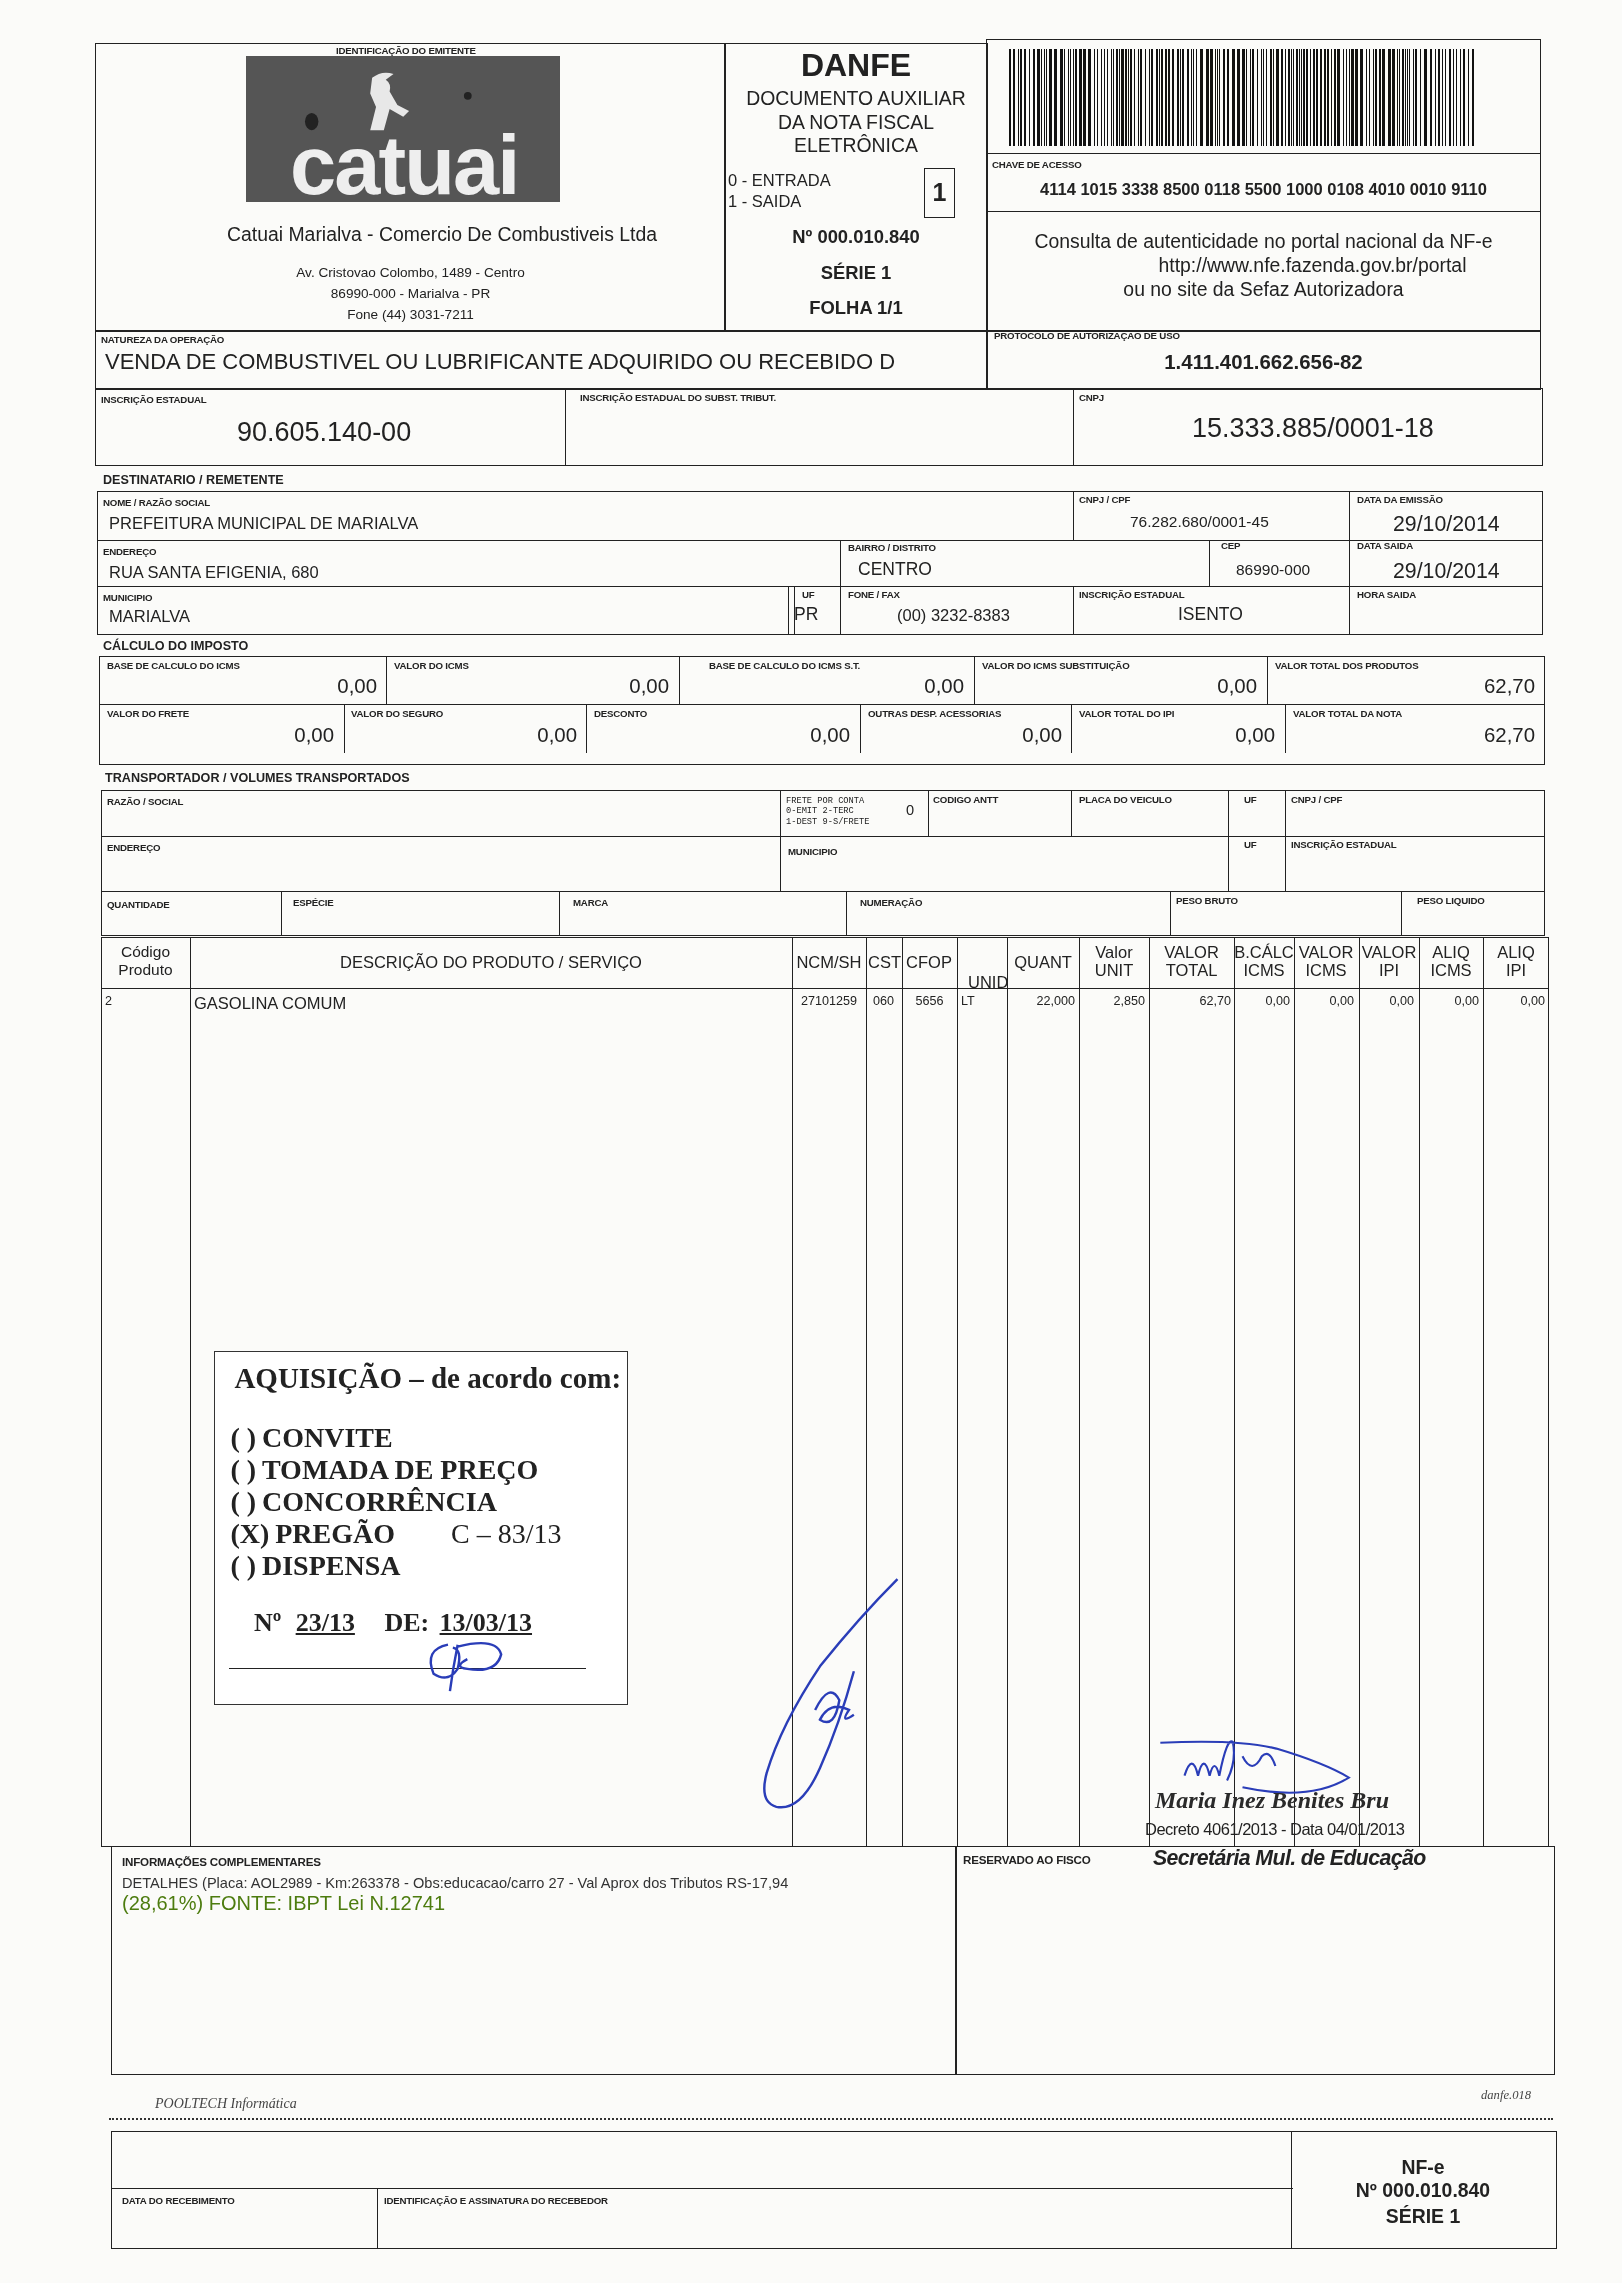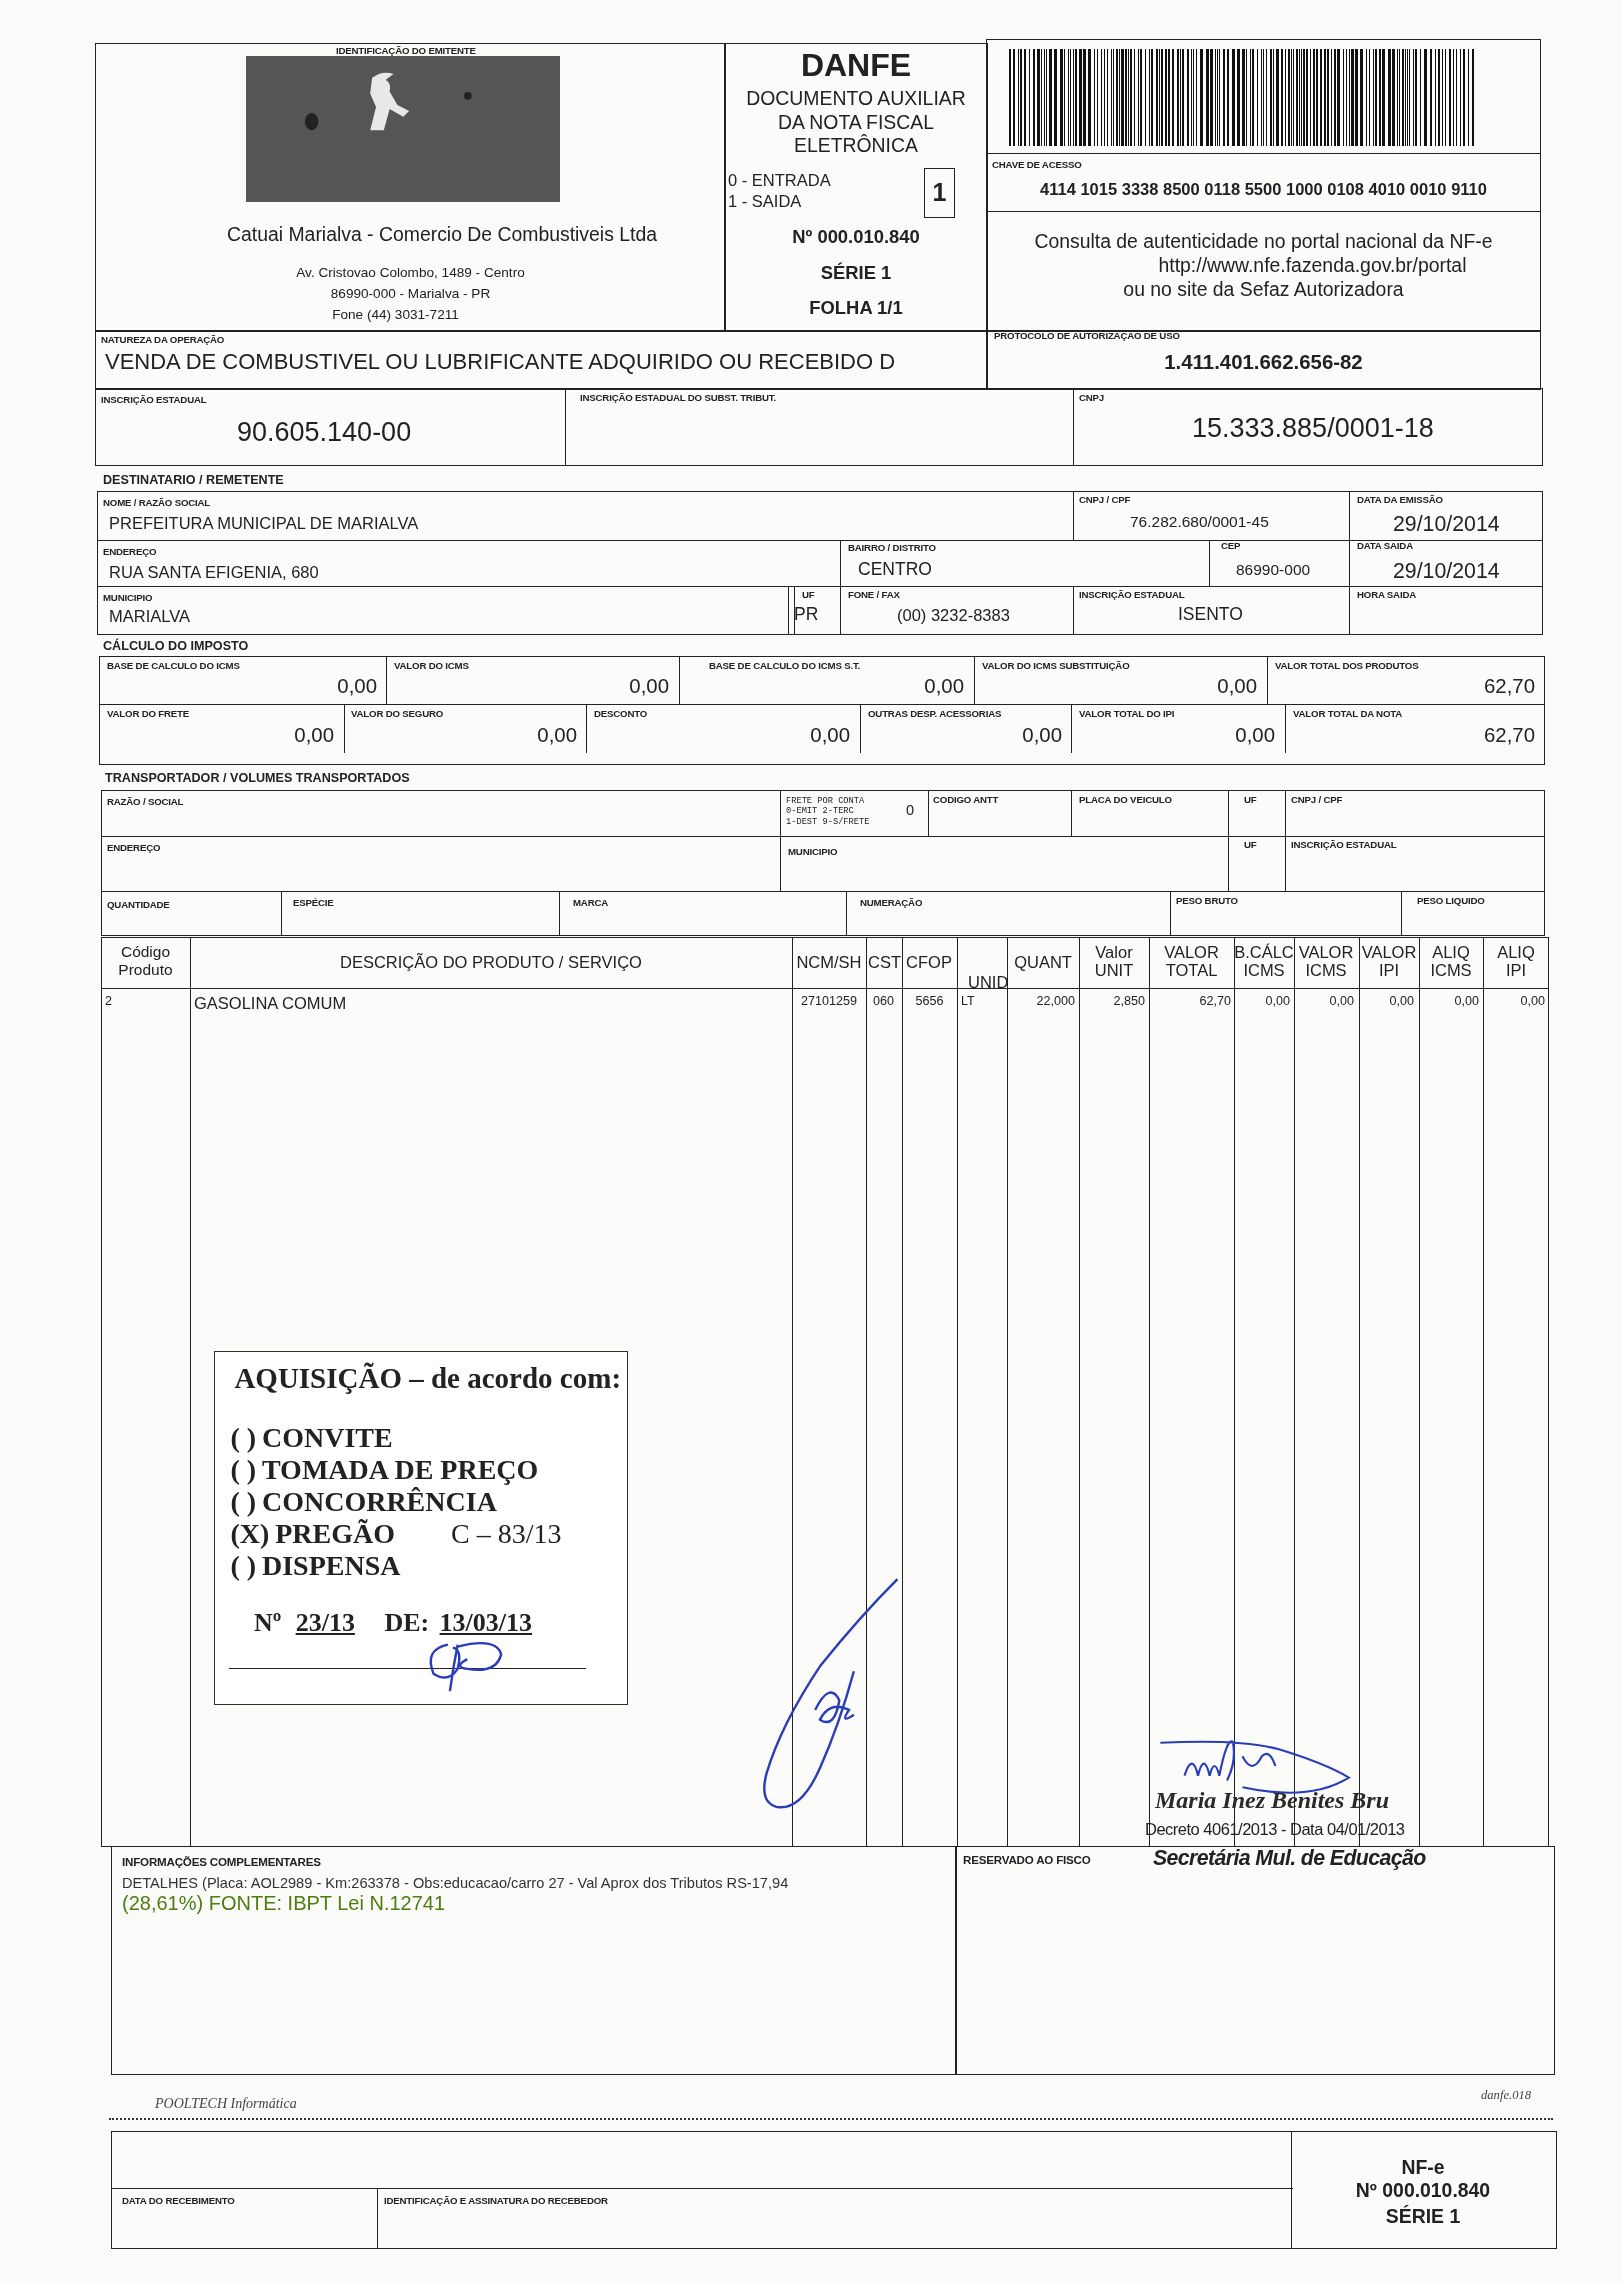--- a/index.html
+++ b/index.html
@@ -42,25 +42,26 @@
   <svg class="logo-fig" viewBox="0 0 70 80">
     <path d="M30 10 q10 -8 22 -4 l-8 6 q6 4 4 12 l8 14 l12 6 l-6 6 l-14 -8 l-6 22 h-14 l6 -24 l-6 -14 z" fill="#e8e8e8"></path>
     <circle cx="-55" cy="40" r="6" fill="#222"></circle>
   </svg>
   <svg class="abs" style="left:56px;top:54px;width:19.4px;height:23px;" viewBox="0 0 20 24">
       <ellipse cx="10" cy="12" rx="7" ry="9" fill="#222"></ellipse>
     </svg>
   <svg class="abs" style="left:215px;top:33px;width:13.6px;height:13.6px;" viewBox="0 0 14 14">
       <circle cx="7" cy="7" r="4" fill="#222"></circle>
     </svg>
+  <div class="logo-text">catuai</div>
 </div>
 <div class="val c" style="left:95px;top:223px;width:694px;font-size:19.4px;">Catuai Marialva - Comercio De Combustiveis Ltda</div>
 <div class="val c" style="left:95px;top:265px;width:631px;font-size:13.6px;">Av. Cristovao Colombo, 1489 - Centro</div>
 <div class="val c" style="left:95px;top:286px;width:631px;font-size:13.6px;">86990-000 - Marialva - PR</div>
-<div class="val c" style="left:80px;top:307px;width:631px;font-size:13.6px;">Fone (44) 3031-7211</div>
+<div class="val c" style="left:95px;top:307px;width:631px;font-size:13.6px;">Fone (44) 3031-7211</div>
 
 <div class="box" style="left:724px;top:43px;width:264px;height:289px;"></div>
 <div class="val c" style="left:724px;top:47px;width:264px;font-size:32px;font-weight:bold;">DANFE</div>
 <div class="val c" style="left:724px;top:87px;width:264px;font-size:19.4px;">DOCUMENTO AUXILIAR</div>
 <div class="val c" style="left:724px;top:111px;width:264px;font-size:19.4px;">DA NOTA FISCAL</div>
 <div class="val c" style="left:724px;top:134px;width:264px;font-size:19.4px;">ELETRÔNICA</div>
 <div class="val" style="left:728px;top:171px;font-size:16.5px;">0 - ENTRADA</div>
 <div class="val" style="left:728px;top:192px;font-size:16.5px;">1 - SAIDA</div>
 <div class="val c" style="left:924px;top:168px;width:31px;height:50px;border:1.9px solid #222;font-size:25px;font-weight:bold;line-height:47px;">1</div>
 <div class="val c" style="left:724px;top:226px;width:264px;font-size:18.4px;font-weight:bold;">Nº 000.010.840</div>

